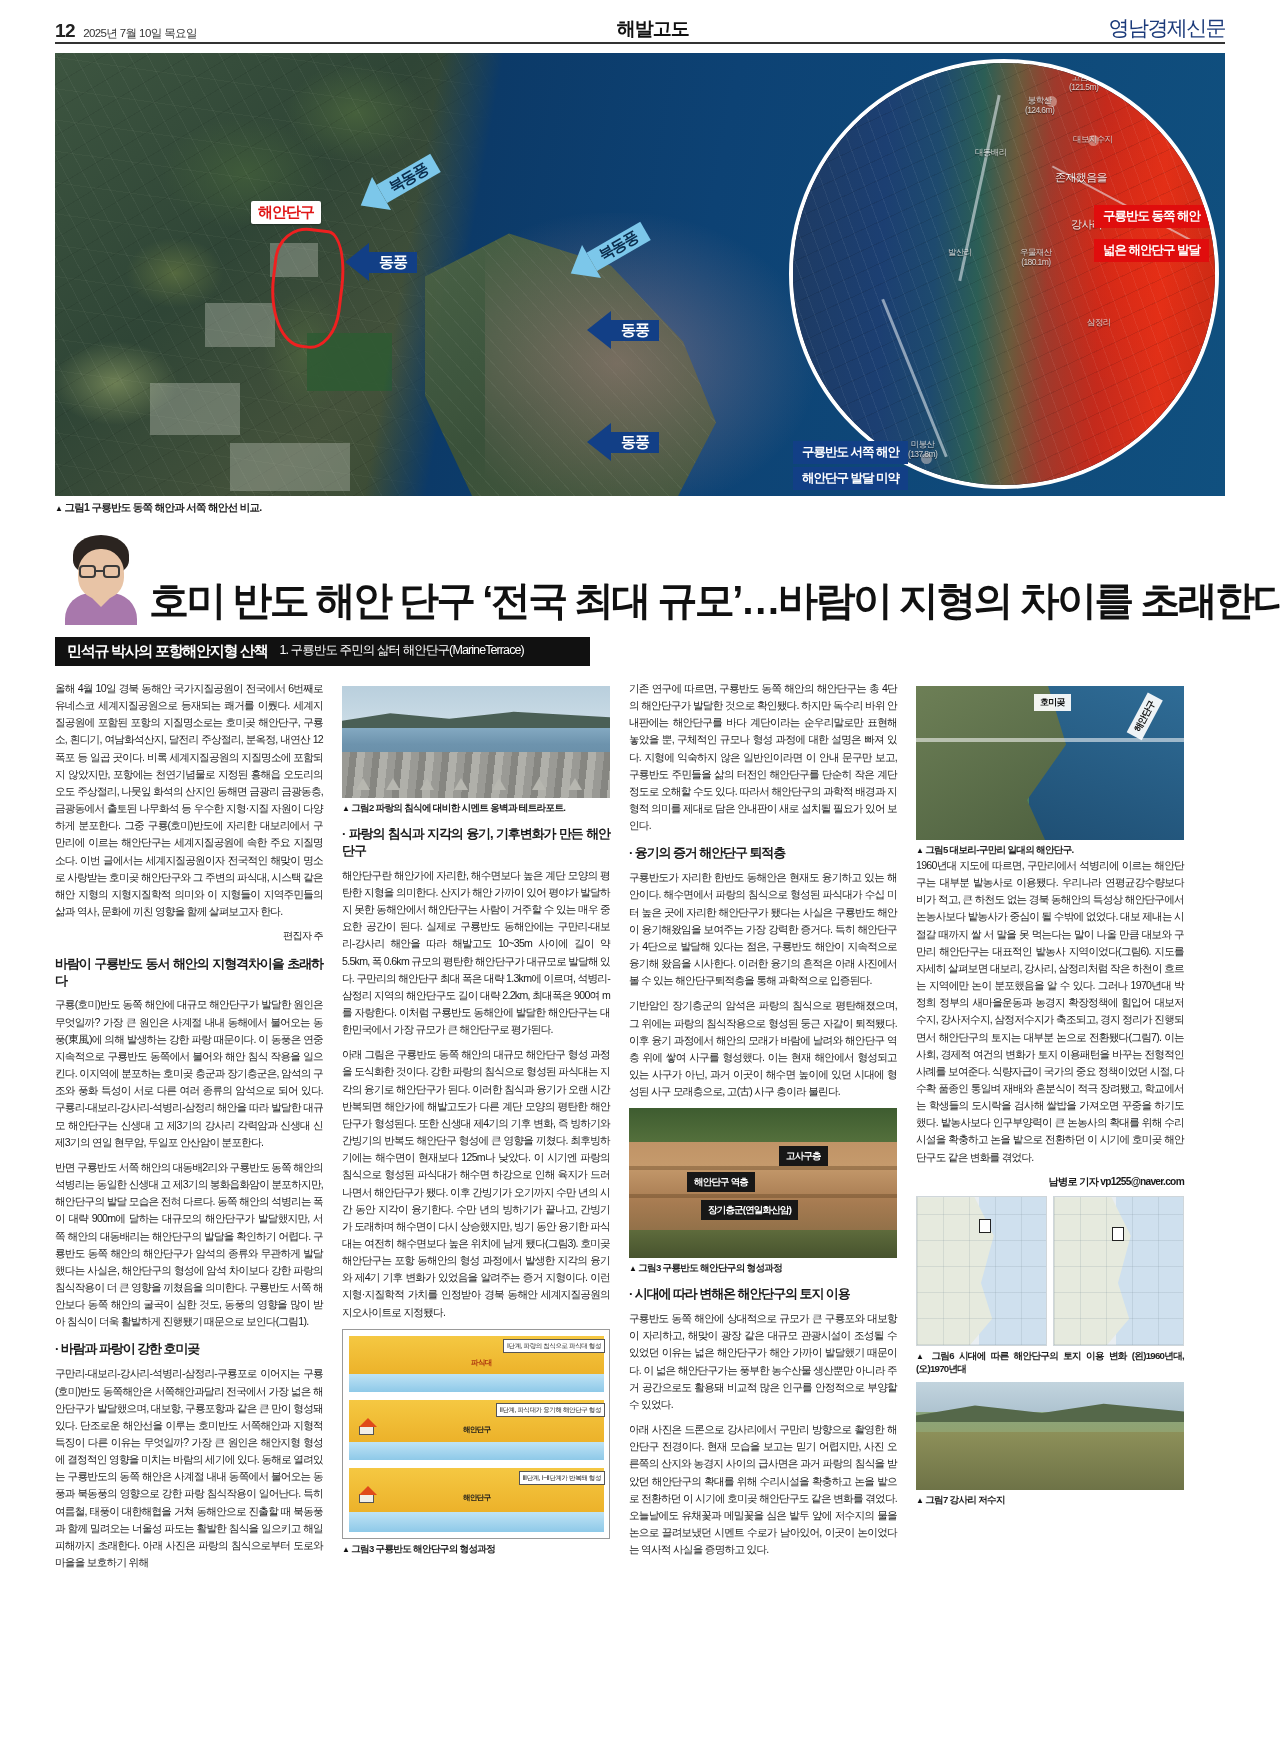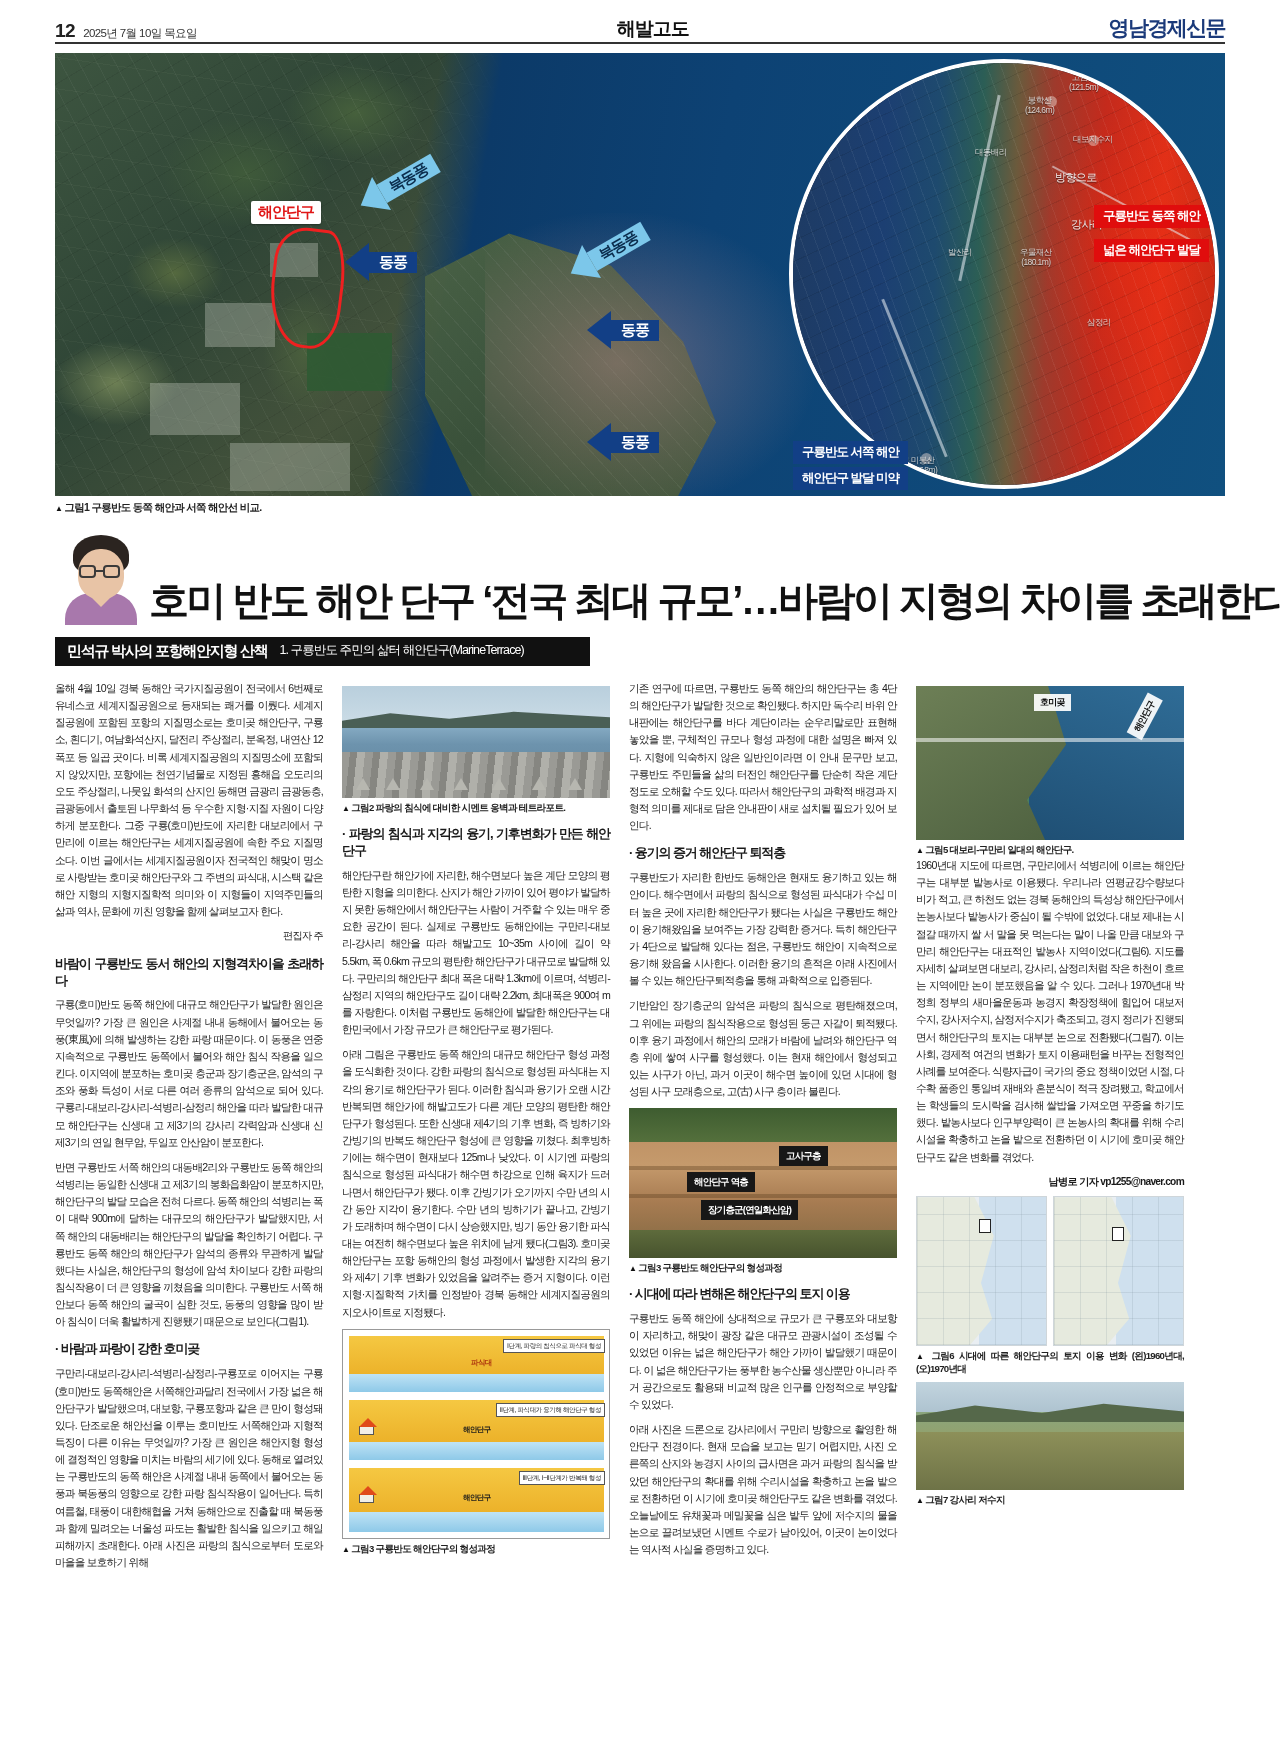--- a/index.html
+++ b/index.html
@@ -17,21 +17,21 @@
   .masthead {
     display: flex; align-items: flex-end; justify-content: space-between;
     height: 44px; padding-top: 14px;
     border-bottom: 2px solid #333;
     gap: 28px;
   }
   .mast-left { display: flex; align-items: baseline; gap: 8px; }
   .page-num { font-size: 19px; font-weight: 700; color: #222; letter-spacing: -0.5px; }
   .mast-date { font-size: 11.5px; color: #333; letter-spacing: -0.6px; }
   .mast-center { font-size: 19px; font-weight: 700; letter-spacing: -1px; color: #111; }
-  .mast-brand { font-size: 21px; font-weight: 700; color: #1b3a7a; letter-spacing: -1.6px; }
+  .mast-brand { font-size: 21px; font-weight: 400; color: #1b3a7a; letter-spacing: -1.6px; }
 
   
   .hero-wrap { margin-top: 9px; position: relative; }
   .hero {
     position: relative; width: 100%; height: 443px; overflow: hidden;
     background: #0b2d4d;
   }
   
   .land {
     position: absolute; left: 0; top: 0; width: 470px; height: 443px;
@@ -352,24 +352,24 @@
         <div class="inset-road" style="left:250px;top:140px;width:160px;height:2px;transform:rotate(28deg)"></div>
 
         <div class="map-dot" style="left:253px;top:33px"></div>
         <div class="map-dot" style="left:295px;top:72px"></div>
         <div class="map-dot" style="left:128px;top:390px"></div>
         <div class="map-dot" style="left:88px;top:420px"></div>
 
         <div class="map-pt" style="left:276px;top:10px">고금산<br>(121.5m)</div>
         <div class="map-pt" style="left:232px;top:33px">봉학산<br>(124.6m)</div>
         <div class="map-pt" style="left:280px;top:72px">대보지수지</div>
-        <div class="map-pt big" style="left:262px;top:108px">방향으로</div>
+        <div class="map-pt big" style="left:262px;top:108px">존재했음을</div>
         <div class="map-pt big" style="left:278px;top:155px">강사리</div>
         <div class="map-pt" style="left:227px;top:185px">우물재산<br>(180.1m)</div>
-        <div class="map-pt" style="left:115px;top:393px">미봉산<br>(137.8m)</div>
+        <div class="map-pt" style="left:115px;top:377px">미봉산<br>(137.8m)</div>
         <div class="map-pt" style="left:182px;top:85px">대동배리</div>
         <div class="map-pt" style="left:155px;top:185px">발산리</div>
         <div class="map-pt" style="left:78px;top:425px">발산항</div>
         <div class="map-pt" style="left:338px;top:20px">대보항</div>
         <div class="map-pt" style="left:294px;top:255px">삼정리</div>
 
         <div class="cal-red" style="top:142px">구룡반도 동쪽 해안</div>
         <div class="cal-red" style="top:176px">넓은 해안단구 발달</div>
       </div>
 

